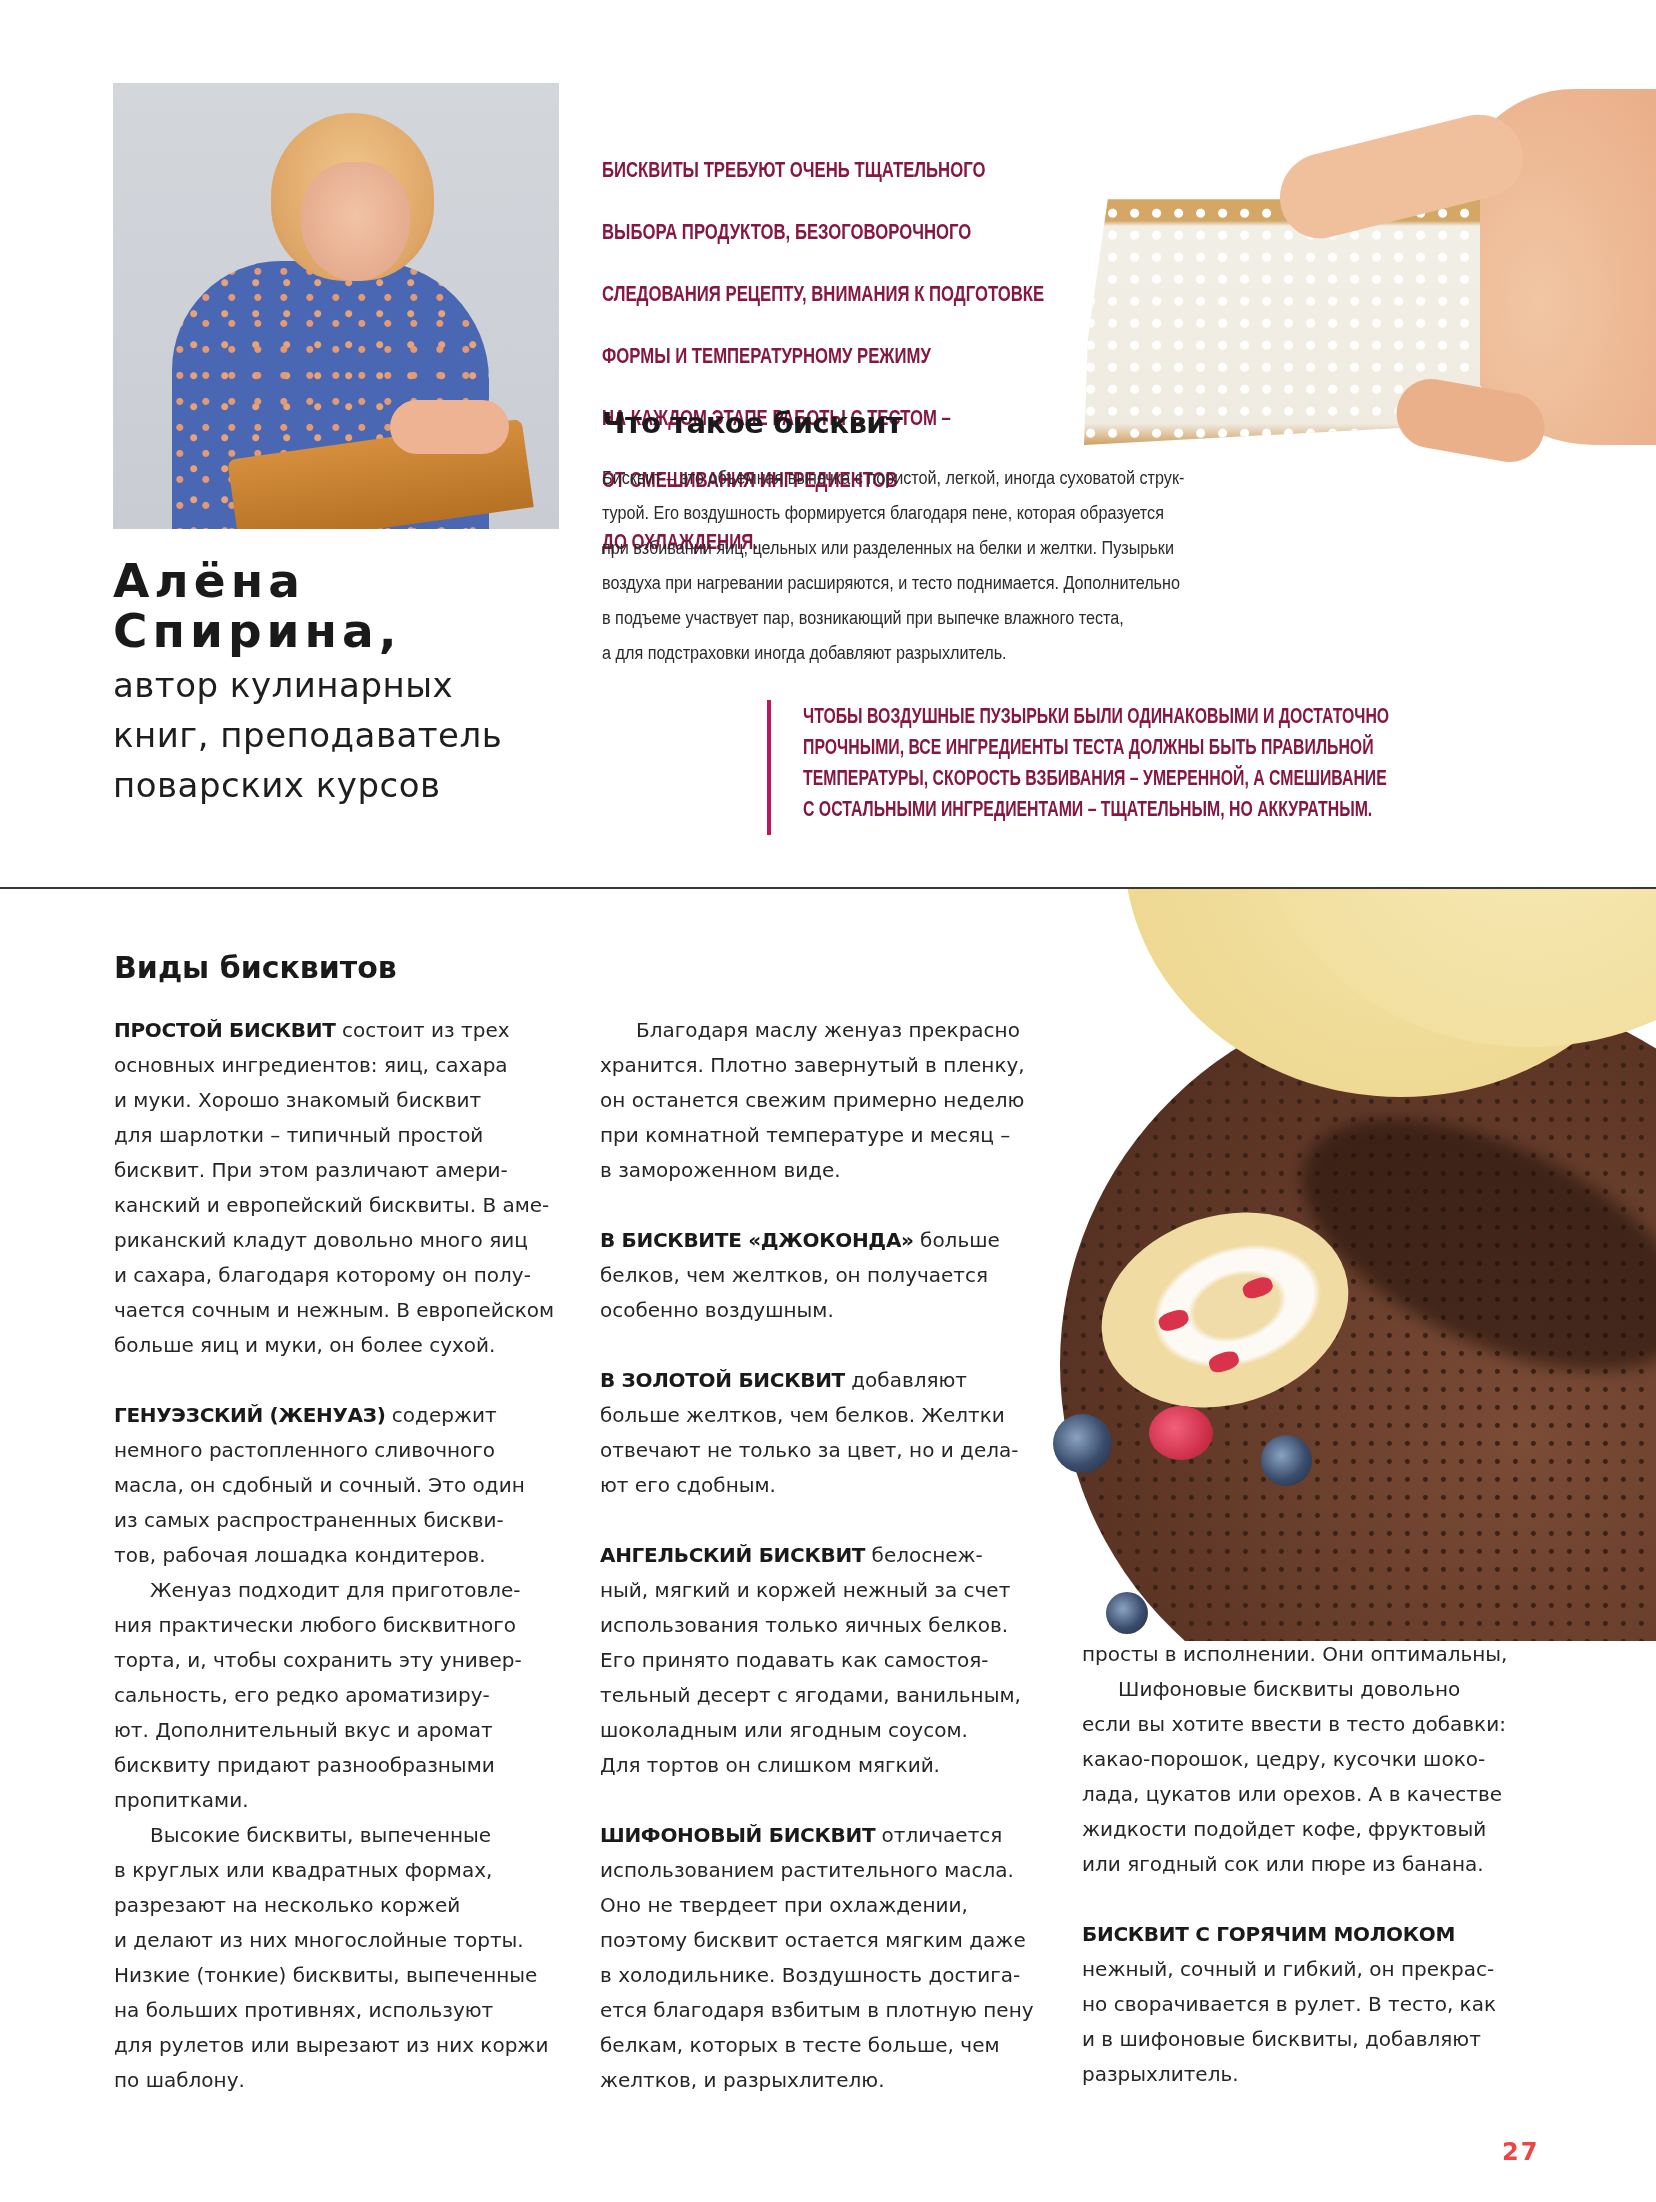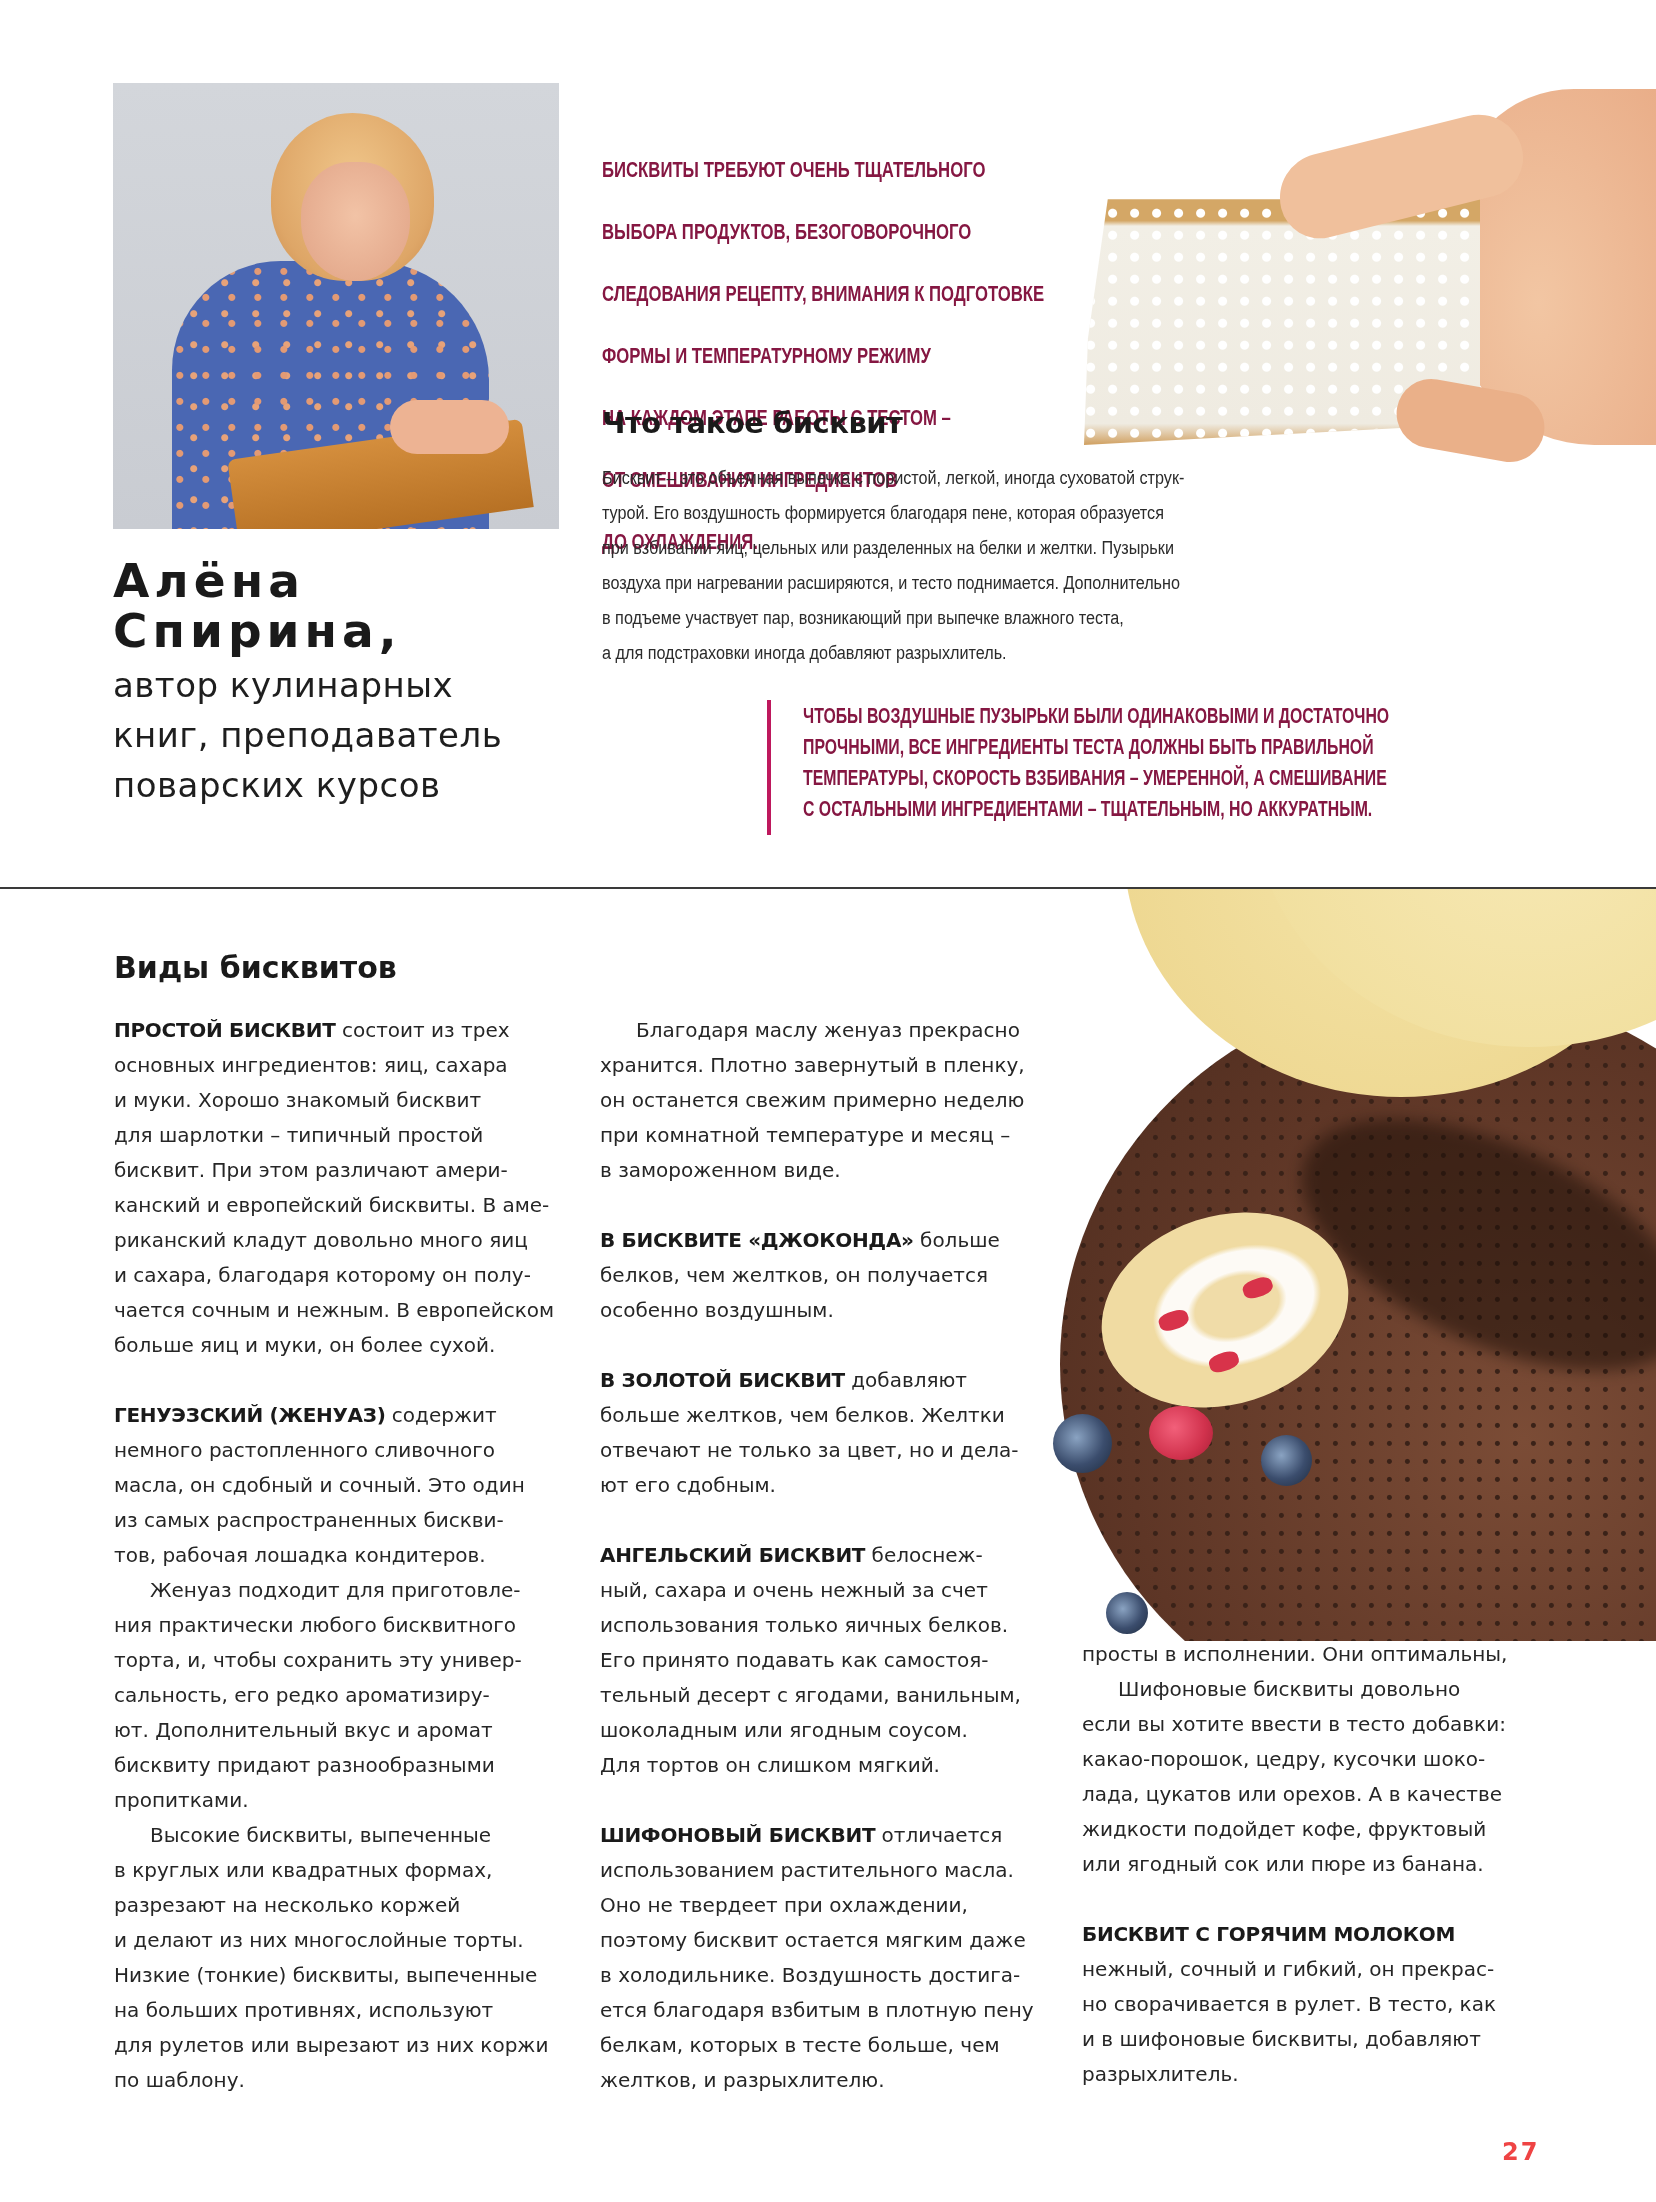--- a/index.html
+++ b/index.html
@@ -218,21 +218,21 @@
   <span class="ln"><b>В БИСКВИТЕ «ДЖОКОНДА»</b><span> больше</span></span>
   <span class="ln">белков, чем желтков, он получается</span>
   <span class="ln">особенно воздушным.</span>
   <span class="gap"></span>
   <span class="ln"><b>В ЗОЛОТОЙ БИСКВИТ</b><span> добавляют</span></span>
   <span class="ln">больше желтков, чем белков. Желтки</span>
   <span class="ln">отвечают не только за цвет, но и дела-</span>
   <span class="ln">ют его сдобным.</span>
   <span class="gap"></span>
   <span class="ln"><b>АНГЕЛЬСКИЙ БИСКВИТ</b><span> белоснеж-</span></span>
-  <span class="ln">ный, сахара и очень нежный за счет</span>
+  <span class="ln">ный, мягкий и коржей нежный за счет</span>
   <span class="ln">использования только яичных белков.</span>
   <span class="ln">Его принято подавать как самостоя-</span>
   <span class="ln">тельный десерт с ягодами, ванильным,</span>
   <span class="ln">шоколадным или ягодным соусом.</span>
   <span class="ln">Для тортов он слишком мягкий.</span>
   <span class="gap"></span>
   <span class="ln"><b>ШИФОНОВЫЙ БИСКВИТ</b><span> отличается</span></span>
   <span class="ln">использованием растительного масла.</span>
   <span class="ln">Оно не твердеет при охлаждении,</span>
   <span class="ln">поэтому бисквит остается мягким даже</span>

